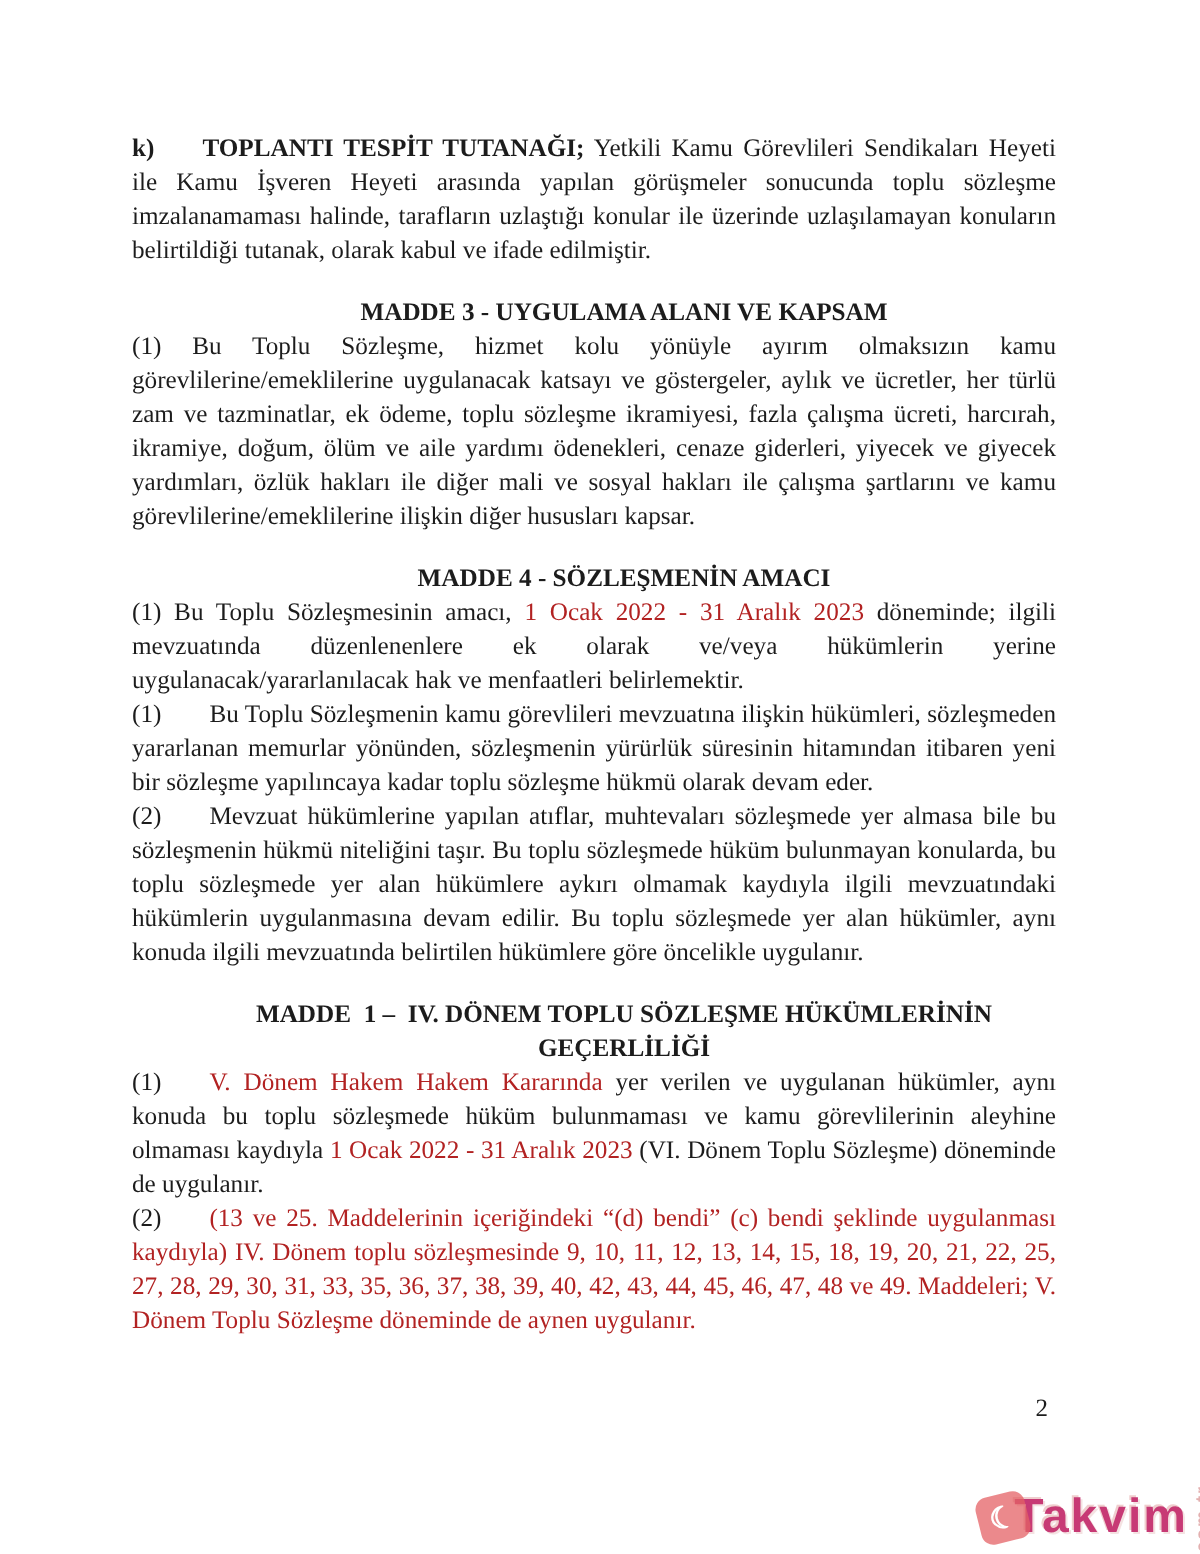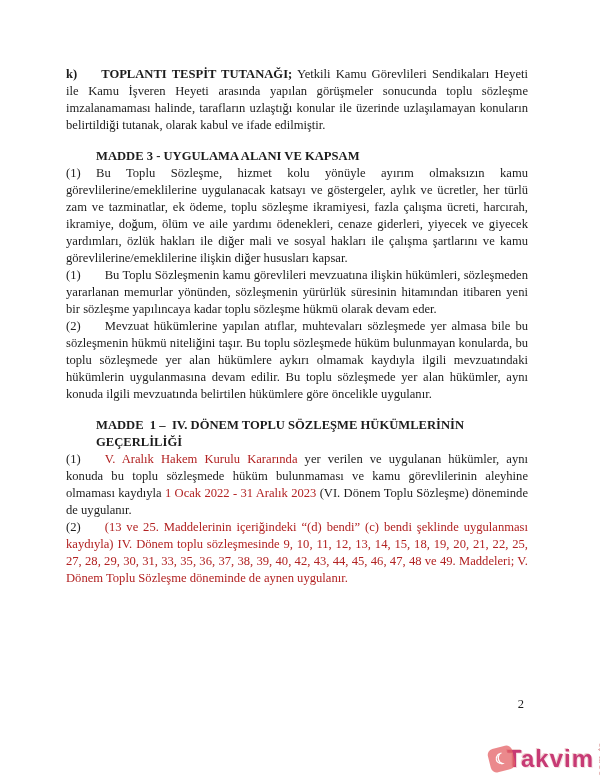--- a/index.html
+++ b/index.html
@@ -18,21 +18,21 @@
   }
   p.block {
     margin: 0;
     font-size: 12.6px;
     line-height: 17px;
     text-align: justify;
     color: #1c1c1c;
   }
   p.block.heading {
     font-weight: bold;
-    text-align: left;
+    text-align: center;
     margin-top: 14px;
     white-space: pre-wrap;
     margin-left: 30px;
   }
   span.bold { font-weight: bold; }
   span.red  { color: var(--red, #b22222); }
   span.tab  { display: inline-block; width: 24px; }
   .page-number {
     position: absolute;
     top: 697px; right: 76px;
@@ -82,24 +82,26 @@
   }
 </style>
 </head>
 <body>
 
 <div class="sheet">
   <main class="content">
       <p class="block"><span class="bold">k)</span><span class="tab"></span><span class="bold">TOPLANTI TESPİT TUTANAĞI;</span><span> Yetkili Kamu Görevlileri Sendikaları Heyeti ile Kamu İşveren Heyeti arasında yapılan görüşmeler sonucunda toplu sözleşme imzalanamaması halinde, tarafların uzlaştığı konular ile üzerinde uzlaşılamayan konuların belirtildiği tutanak, olarak kabul ve ifade edilmiştir.</span></p>
       <p class="block heading"><span class="bold">MADDE 3 - UYGULAMA ALANI VE KAPSAM</span></p>
       <p class="block"><span>(1) Bu Toplu Sözleşme, hizmet kolu yönüyle ayırım olmaksızın kamu görevlilerine/emeklilerine uygulanacak katsayı ve göstergeler, aylık ve ücretler, her türlü zam ve tazminatlar, ek ödeme, toplu sözleşme ikramiyesi, fazla çalışma ücreti, harcırah, ikramiye, doğum, ölüm ve aile yardımı ödenekleri, cenaze giderleri, yiyecek ve giyecek yardımları, özlük hakları ile diğer mali ve sosyal hakları ile çalışma şartlarını ve kamu görevlilerine/emeklilerine ilişkin diğer hususları kapsar.</span></p>
+      <p class="block heading"><span class="bold">MADDE 4 - SÖZLEŞMENİN AMACI</span></p>
+      <p class="block"><span>(1) Bu Toplu Sözleşmesinin amacı, </span><span class="red">1 Ocak 2022 - 31 Aralık 2023</span><span> döneminde; ilgili mevzuatında düzenlenenlere ek olarak ve/veya hükümlerin yerine uygulanacak/yararlanılacak hak ve menfaatleri belirlemektir.</span></p>
       <p class="block"><span>(1)</span><span class="tab"></span><span>Bu Toplu Sözleşmenin kamu görevlileri mevzuatına ilişkin hükümleri, sözleşmeden yararlanan memurlar yönünden, sözleşmenin yürürlük süresinin hitamından itibaren yeni bir sözleşme yapılıncaya kadar toplu sözleşme hükmü olarak devam eder.</span></p>
       <p class="block"><span>(2)</span><span class="tab"></span><span>Mevzuat hükümlerine yapılan atıflar, muhtevaları sözleşmede yer almasa bile bu sözleşmenin hükmü niteliğini taşır. Bu toplu sözleşmede hüküm bulunmayan konularda, bu toplu sözleşmede yer alan hükümlere aykırı olmamak kaydıyla ilgili mevzuatındaki hükümlerin uygulanmasına devam edilir. Bu toplu sözleşmede yer alan hükümler, aynı konuda ilgili mevzuatında belirtilen hükümlere göre öncelikle uygulanır.</span></p>
       <p class="block heading"><span class="bold">MADDE  1 –  IV. DÖNEM TOPLU SÖZLEŞME HÜKÜMLERİNİN GEÇERLİLİĞİ</span></p>
-      <p class="block"><span>(1)</span><span class="tab"></span><span class="red">V. Aralık Hakem Kurulu Kararında</span><span> yer verilen ve uygulanan hükümler, aynı konuda bu toplu sözleşmede hüküm bulunmaması ve kamu görevlilerinin aleyhine olmaması kaydıyla </span><span class="red">1 Ocak 2022 - 31 Aralık 2023</span><span> (VI. Dönem Toplu Sözleşme) döneminde de uygulanır.</span></p>
+      <p class="block"><span>(1)</span><span class="tab"></span><span class="red">V. Dönem Hakem Hakem Kararında</span><span> yer verilen ve uygulanan hükümler, aynı konuda bu toplu sözleşmede hüküm bulunmaması ve kamu görevlilerinin aleyhine olmaması kaydıyla </span><span class="red">1 Ocak 2022 - 31 Aralık 2023</span><span> (VI. Dönem Toplu Sözleşme) döneminde de uygulanır.</span></p>
       <p class="block"><span>(2)</span><span class="tab"></span><span class="red">(13 ve 25. Maddelerinin içeriğindeki “(d) bendi” (c) bendi şeklinde uygulanması kaydıyla) IV. Dönem toplu sözleşmesinde 9, 10, 11, 12, 13, 14, 15, 18, 19, 20, 21, 22, 25, 27, 28, 29, 30, 31, 33, 35, 36, 37, 38, 39, 40, 42, 43, 44, 45, 46, 47, 48 ve 49. Maddeleri; V. Dönem Toplu Sözleşme döneminde de aynen uygulanır.</span></p>
     </main>
 
   <div class="page-number">2</div>
 
   <div class="watermark">
     <span class="wm-icon">
       <span>☾</span>
     </span>
     <span class="wm-text">Takvim</span>

